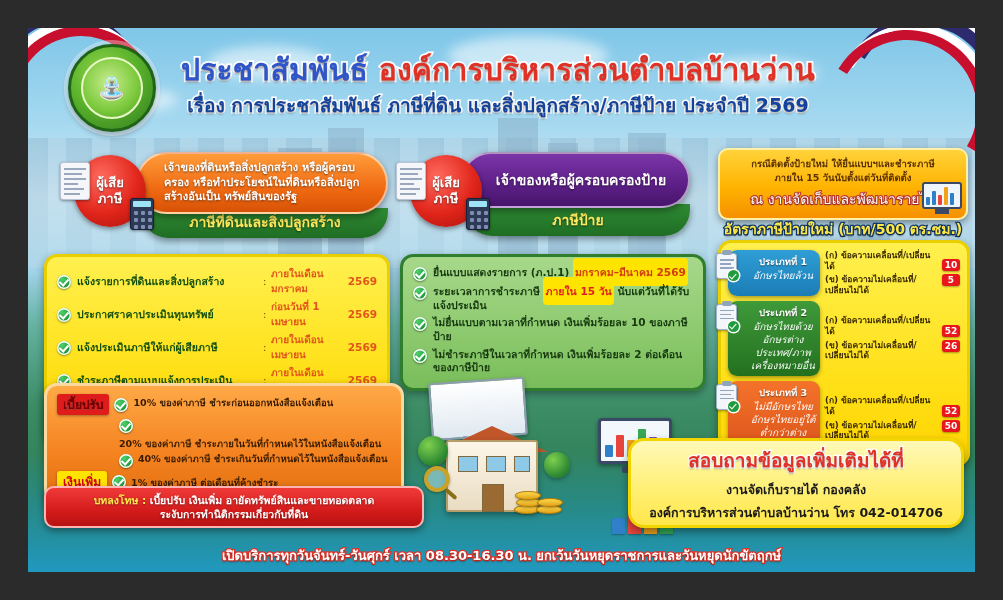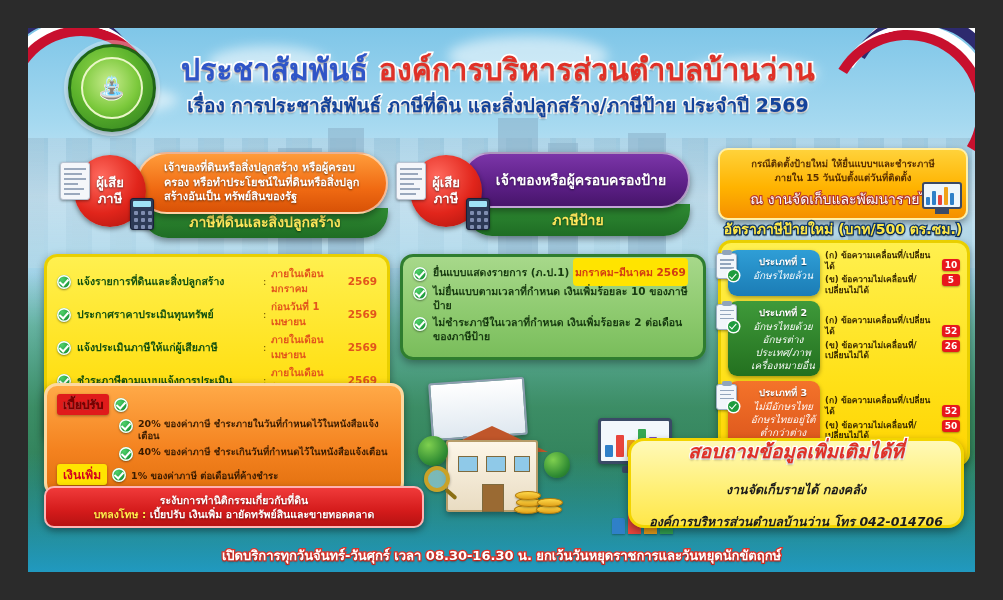--- a/index.html
+++ b/index.html
@@ -263,23 +263,22 @@
   .legal p{ font-size:10.5px; color:#ffffff; line-height:1.35; font-weight:bold;
     text-shadow:0 1px 2px rgba(0,0,0,.4); }
   .legal .lw{ color:#ffe94a; }
 
   
   .contact{
     position:absolute; left:600px; top:410px; width:336px; height:90px;
     background: linear-gradient(180deg,#fff9b8,#ffef72 60%,#ffe74a);
     border-radius:16px; border:3px solid #f2d400;
     box-shadow:0 4px 9px rgba(0,0,0,.4);
-    display:flex; flex-direction:column; align-items:center; justify-content:center; gap:15px;
+    display:flex; flex-direction:column; align-items:center; justify-content:center; gap:6px;
     padding:6px 10px;
-    font-style:italic;
   }
   .contact h3{
     font-size:19px; color:#e03127; font-weight:bold;
     -webkit-text-stroke:2.6px #ffffff; paint-order: stroke fill;
     text-shadow:0 2px 2px rgba(0,0,0,.25);
   }
   .contact p{ font-size:12.5px; color:#1a1a1a; font-weight:bold; line-height:1.4; text-align:center; }
 
   
   .footer{
@@ -522,20 +521,24 @@
     </div>
   </div>
 
   <div class="panel panel-green sign">
     <div class="row">
       <span class="chk"></span>
       <span class="lbl"><span>ยื่นแบบแสดงรายการ (ภ.ป.1) </span><span class="hlmark">มกราคม–มีนาคม 2569</span><span></span></span>
     </div>
     <div class="row">
       <span class="chk"></span>
+      <span class="lbl"><span>ระยะเวลาการชำระภาษี </span><span class="hlmark red">ภายใน 15 วัน</span><span> นับแต่วันที่ได้รับแจ้งประเมิน</span></span>
+    </div>
+    <div class="row">
+      <span class="chk"></span>
       <span class="lbl">ไม่ยื่นแบบตามเวลาที่กำหนด เงินเพิ่มร้อยละ 10 ของภาษีป้าย</span>
     </div>
     <div class="row">
       <span class="chk"></span>
       <span class="lbl">ไม่ชำระภาษีในเวลาที่กำหนด เงินเพิ่มร้อยละ 2 ต่อเดือนของภาษีป้าย</span>
     </div>
   </div>
 
   <div class="panel panel-yellow ratecard">
     <div class="rrow">
@@ -637,39 +640,40 @@
       <i style="left:34px;height:34px;background:#f0a21a;"></i>
       <i style="left:50px;height:22px;background:#35a853;"></i>
     </div>
     <div class="magnify"></div>
   </div>
 
   <div class="panel panel-orange pen">
     <div class="prow">
       <span class="tag tag-red">เบี้ยปรับ</span>
       <span class="chk" style="margin-top:4px;"></span>
-    </div>
-    <div class="prow" style="padding-left:62px;">
+      <span class="ptext" style="margin-top:3px;">10% ของค่าภาษี ชำระก่อนออกหนังสือแจ้งเตือน</span>
+    </div>
+    <div class="prow" style="padding-left:62px;flex-direction:column;">
       <span class="chk"></span>
       <span class="ptext">20% ของค่าภาษี ชำระภายในวันที่กำหนดไว้ในหนังสือแจ้งเตือน</span>
     </div>
     <div class="prow" style="padding-left:62px;">
       <span class="chk"></span>
       <span class="ptext">40% ของค่าภาษี ชำระเกินวันที่กำหนดไว้ในหนังสือแจ้งเตือน</span>
     </div>
     <div class="prow" style="margin-bottom:0;">
       <span class="tag tag-yellow">เงินเพิ่ม</span>
       <span class="chk" style="margin-top:4px;"></span>
       <span class="ptext" style="margin-top:6px;">1% ของค่าภาษี ต่อเดือนที่ค้างชำระ</span>
     </div>
   </div>
 
   <div class="legal">
+    <p><span class="lw">บทลงโทษ :</span><span> เบี้ยปรับ เงินเพิ่ม อายัดทรัพย์สินและขายทอดตลาด</span></p>
     <p>ระงับการทำนิติกรรมเกี่ยวกับที่ดิน</p>
-    <p><span class="lw">บทลงโทษ :</span><span> เบี้ยปรับ เงินเพิ่ม อายัดทรัพย์สินและขายทอดตลาด</span></p>
   </div>
 
   <div class="contact">
     <h3>สอบถามข้อมูลเพิ่มเติมได้ที่</h3>
     <p>งานจัดเก็บรายได้ กองคลัง</p>
     <p>องค์การบริหารส่วนตำบลบ้านว่าน โทร 042-014706</p>
   </div>
 
   <div class="footer">เปิดบริการทุกวันจันทร์-วันศุกร์ เวลา 08.30-16.30 น. ยกเว้นวันหยุดราชการและวันหยุดนักขัตฤกษ์</div>
 

